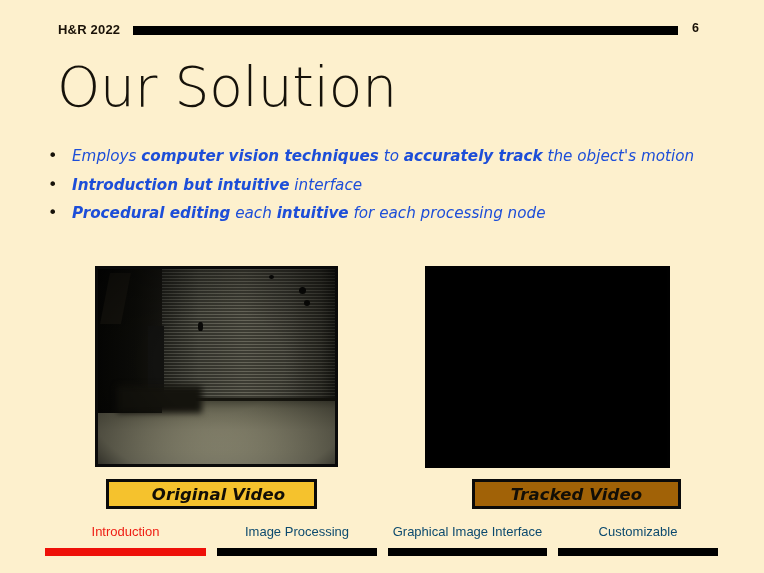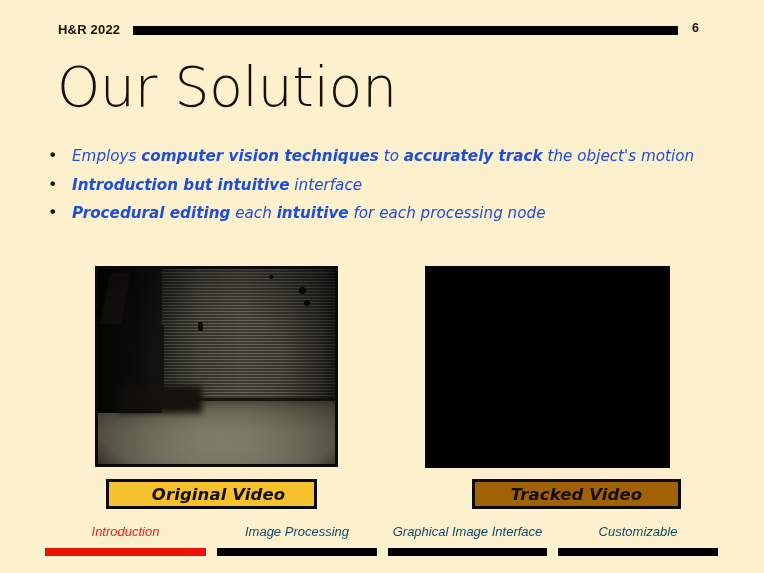--- a/index.html
+++ b/index.html
@@ -256,21 +256,20 @@
     background: #a16207;
   }
 
   
   #footer-nav {
     position: absolute;
     left: 0;
     top: 524px;
     width: 608px;
     height: 40px;
-    font-style: italic;
   }
   .nav-item {
     position: absolute;
     top: 0;
   }
   .nav-label {
     position: absolute;
     top: 0;
     width: 100%;
     text-align: center;

